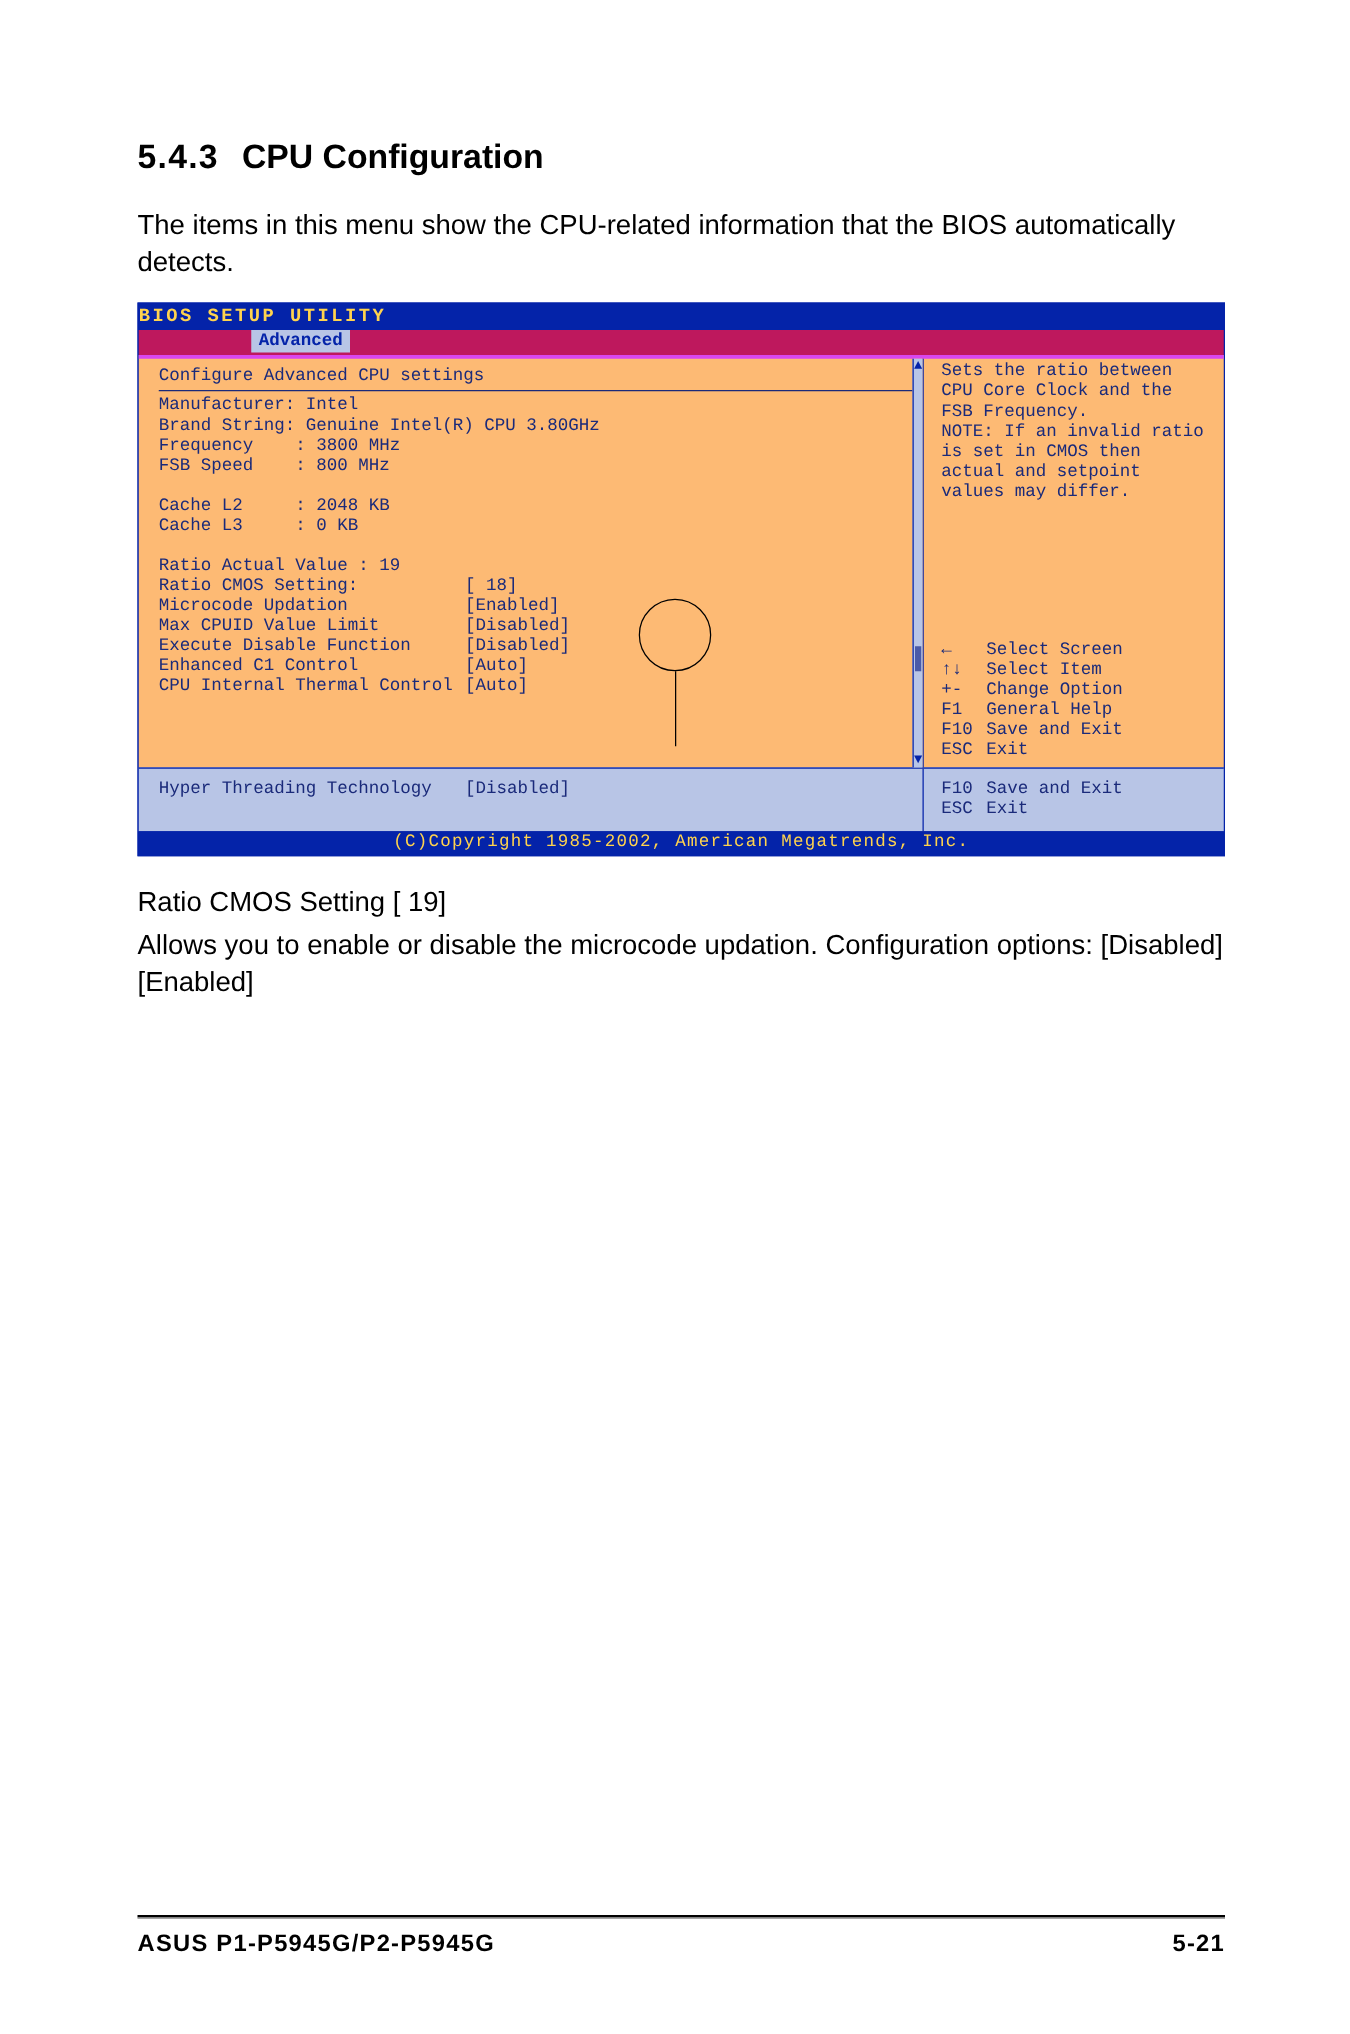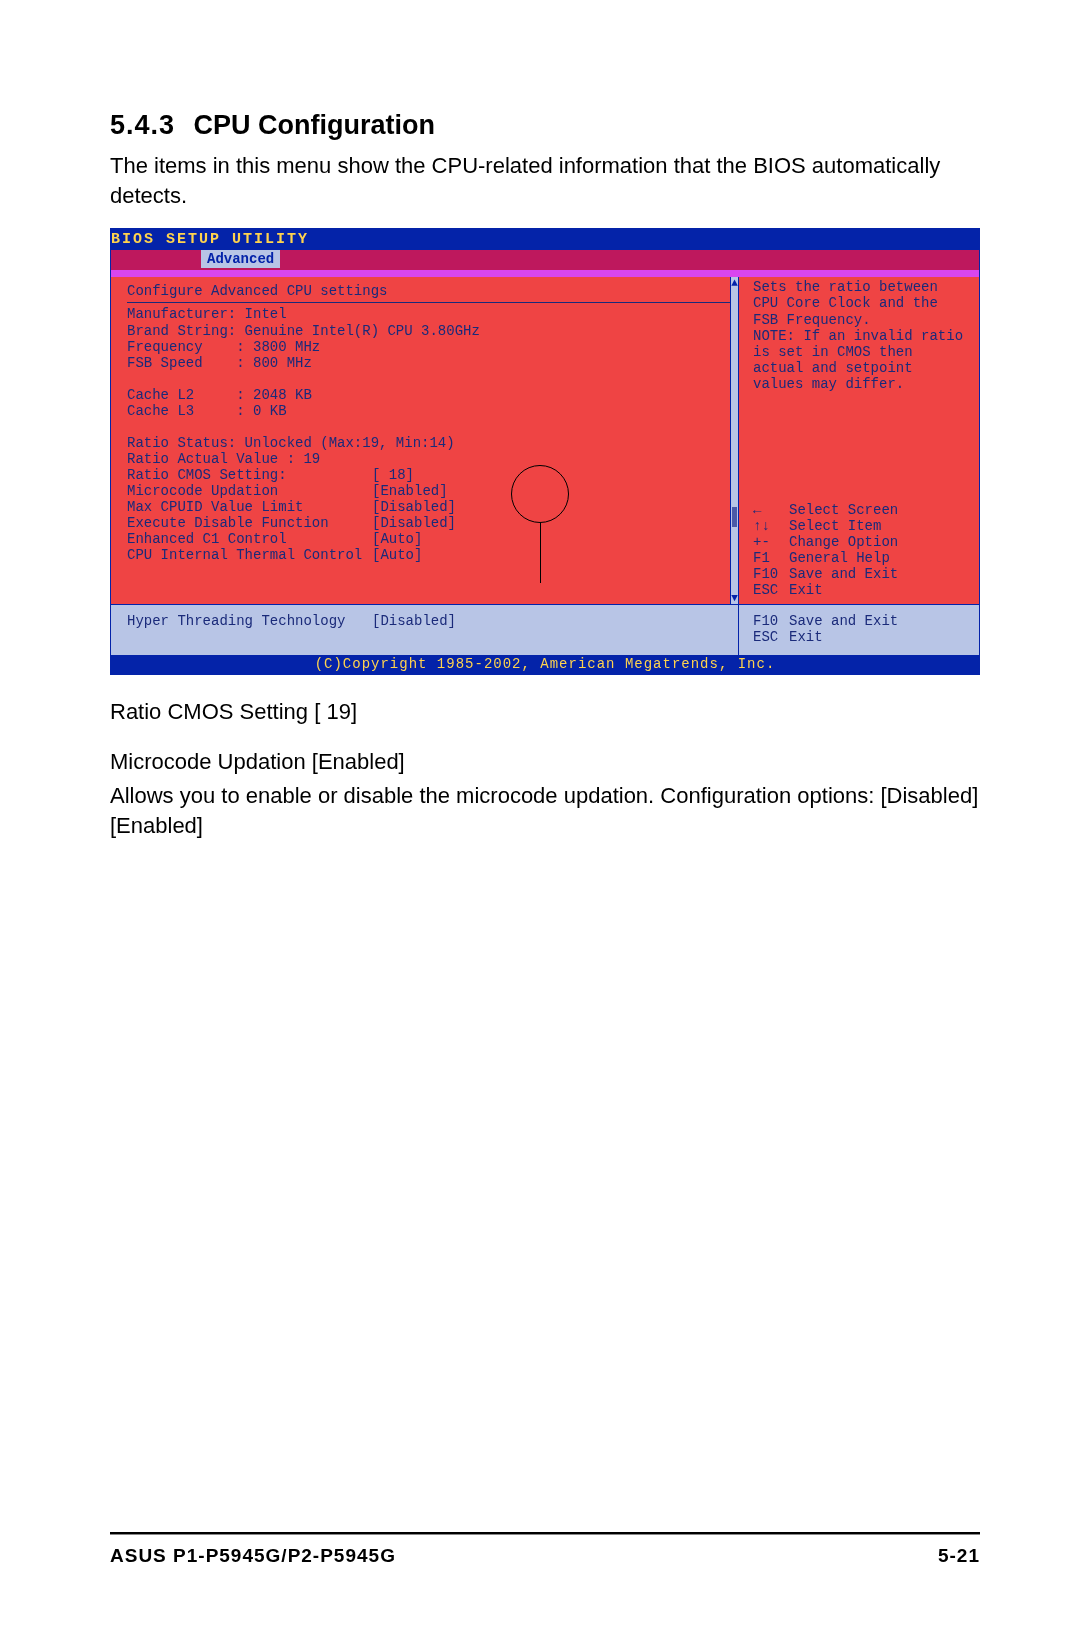--- a/index.html
+++ b/index.html
@@ -7,21 +7,21 @@
     background: #fff;
     font-family: Arial, Helvetica, sans-serif;
     width: 1080px;
     height: 1627px;
     padding: 110px 100px 60px 110px;
     position: relative;
     color: #000;
   }
   .section-num { font-size: 27px; font-weight: bold; letter-spacing: 1px; }
   .section-title { font-size: 27px; font-weight: bold; margin-left: 14px; }
-  .intro { font-size: 22px; margin-top: 10px; line-height: 1.35; }
+  .intro { font-size: 22px; margin-top: 24px; line-height: 1.35; }
 
   .bios-box {
     margin-top: 18px;
     border: 1px solid #0423a9;
     background: #0423a9;
     font-family: "Courier New", monospace;
     font-size: 14px;
     color: #b8c5e6;
   }
   .bios-title {
@@ -38,24 +38,24 @@
     padding: 0 0 2px 90px;
   }
   .bios-tab {
     display: inline-block;
     background: #b8c5e6;
     color: #0423a9;
     padding: 1px 6px;
     font-weight: bold;
   }
   .bios-body {
-    background: #ef4444;
+    background: #fdba74;
     color: #1a2a7a;
     display: flex;
-    border-top: 7px solid #d946ef;
+    border-top: 3px solid #d946ef;
     justify-content: center;
   }
   .bios-left {
     flex: 1;
     padding: 6px 8px 6px 16px;
     border-right: 1px solid #0423a9;
     position: relative;
   }
   .bios-right {
     width: 240px;
@@ -176,21 +176,20 @@
       <div class="hr"></div>
       <div id="info-block">
           <div class="bios-line">Manufacturer: Intel</div>
           <div class="bios-line">Brand String: Genuine Intel(R) CPU 3.80GHz</div>
           <div class="bios-line">Frequency    : 3800 MHz</div>
           <div class="bios-line">FSB Speed    : 800 MHz</div>
           <div class="bios-line">&nbsp;</div>
           <div class="bios-line">Cache L2     : 2048 KB</div>
           <div class="bios-line">Cache L3     : 0 KB</div>
           <div class="bios-line">&nbsp;</div>
-          <div class="bios-line">Ratio Status: Unlocked (Max:19, Min:14)</div>
           <div class="bios-line">Ratio Actual Value : 19</div>
         </div>
       <div id="settings-block">
           <div class="setting-row">
             <span class="setting-label">Ratio CMOS Setting:</span>
             <span class="setting-val">[ 18]</span>
           </div>
           <div class="setting-row">
             <span class="setting-label">Microcode Updation</span>
             <span class="setting-val">[Enabled]</span>
@@ -248,21 +247,20 @@
   </div>
 
   <div class="copyright">(C)Copyright 1985-2002, American Megatrends, Inc.</div>
 
   <div class="circle-annot" style="left:400px; top:236px;"></div>
   <div class="vline-annot" style="left:429px; top:294px; height:60px;"></div>
 </div>
 
 <div id="subs">
     <div class="sub-h">Ratio CMOS Setting [ 19]</div>
-    <div class="sub-h">Microcode Updation [Enabled]</div>
     <div class="sub-p">Allows you to enable or disable the microcode updation. Configuration options: [Disabled] [Enabled]</div>
   </div>
 
 <div class="footer">
   <div class="footer-rule"></div>
   <div class="footer-row">
     <span>ASUS P1-P5945G/P2-P5945G</span>
     <span>5-21</span>
   </div>
 </div>

